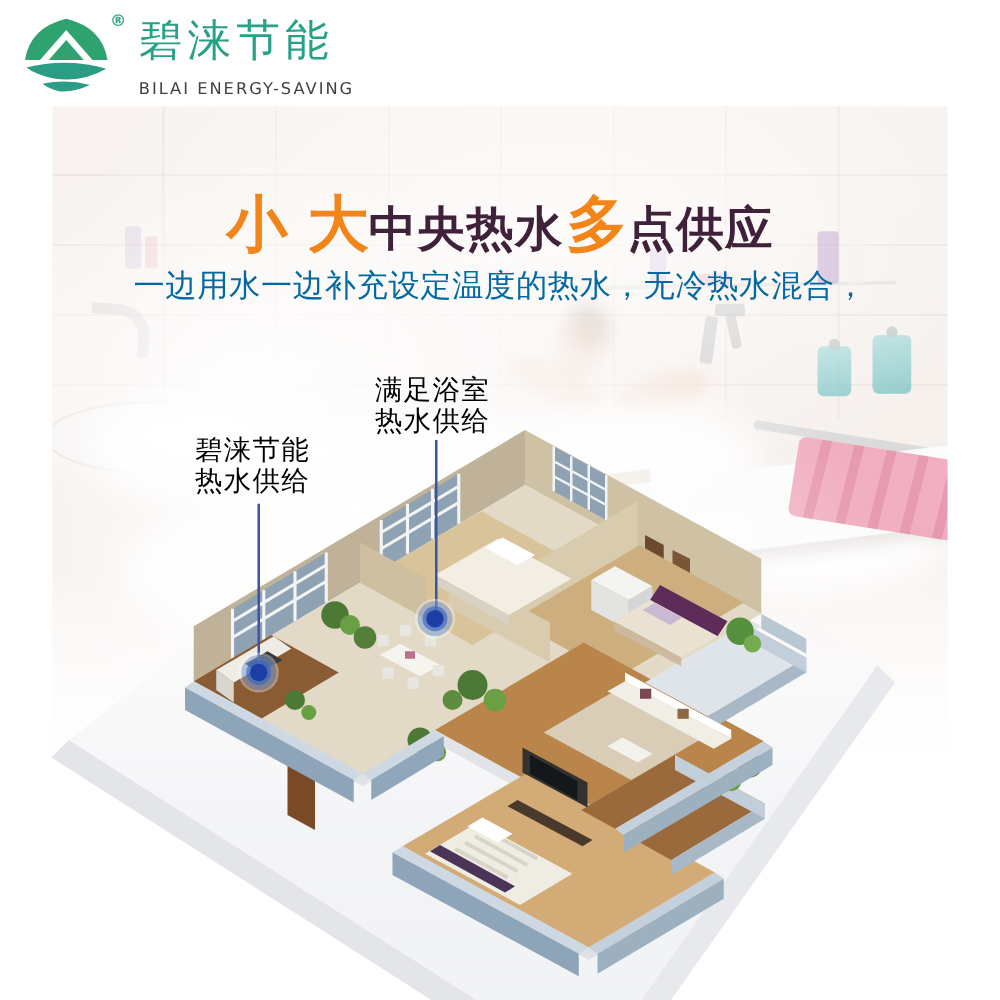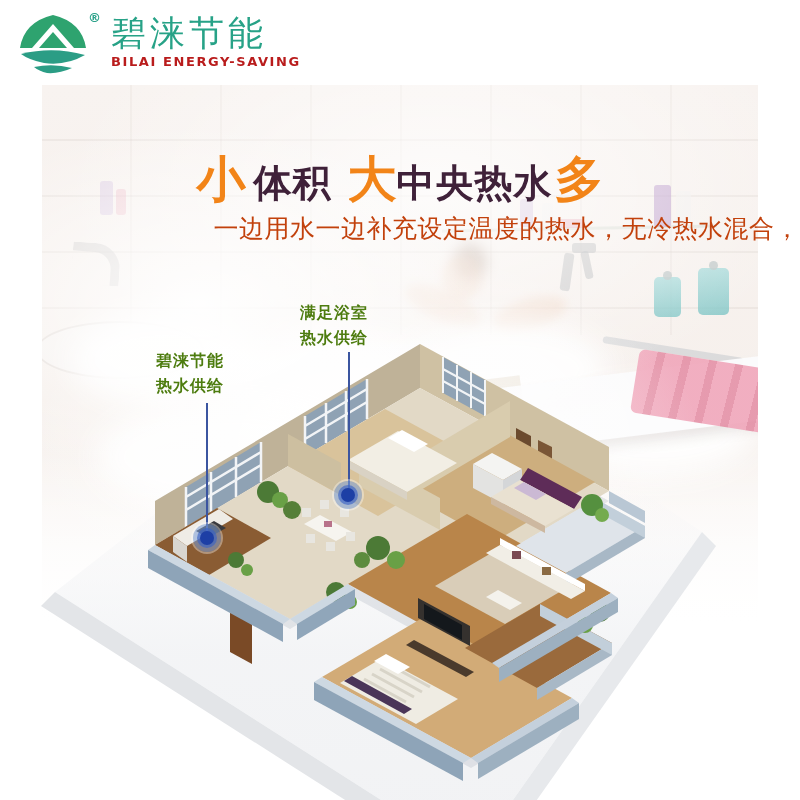--- a/index.html
+++ b/index.html
@@ -40,32 +40,32 @@
   .sink { left:-6px; top:236px; width:168px; height:58px; border-radius:50%; background:#f7f4f2; border:2px solid #ded7d2; opacity:.7; }
   .bg-fade { position:absolute; left:0; right:0; bottom:0; height:210px;
     background:linear-gradient(180deg, rgba(255,255,255,0) 0%, #ffffff 82%); }
 
   
   .logo { position:absolute; left:14px; top:8px; z-index:5; display:flex; align-items:flex-start; }
   .logo-icon { width:78px; height:66px; }
   .logo-reg { font-size:13px; color:#2aa189; margin:2px 0 0 -4px; font-weight:700; }
   .logo-text { margin:6px 0 0 10px; }
   .logo-cn { font-size:35px; font-weight:400; color:#27a287; letter-spacing:4px; line-height:38px; }
-  .logo-en { font-size:13px; font-weight:700; color:#b91c1c; letter-spacing:1.6px; margin-top:2px; }
+  .logo-en { font-size:13px; font-weight:400; color:#404040; letter-spacing:1.6px; margin-top:12px; }
 
   
   .headline { position:absolute; left:0; right:0; top:147px; z-index:4; display:flex; justify-content:center; align-items:baseline; }
   .hl-base { font-size:38px; font-weight:700; color:#3f2139; letter-spacing:1px; }
   .hl-accent { font-size:49px; font-weight:800; color:#f28418; letter-spacing:0; }
   .m8{margin-left:8px;} .m16{margin-left:16px;} .m6{margin-left:6px;} .m22{} .m2{margin-left:2px;}
-  .subtitle { position:absolute; left:0; right:0; top:211px; z-index:4; text-align:right; color:#c2410c; }
+  .subtitle { position:absolute; left:0; right:0; top:211px; z-index:4; text-align:center; color:#0369a1; }
   .subtitle .line { font-size:25px; line-height:36px; letter-spacing:.5px; }
 
   
-  .callout { position:absolute; z-index:6; color:#4d7c0f; font-size:16px; line-height:25px; font-weight:700; letter-spacing:1px; }
+  .callout { position:absolute; z-index:6; color:#000000; font-size:22px; line-height:25px; font-weight:400; letter-spacing:1px; }
   .callout-bathroom { left:300px; top:300px; }
   .callout-kitchen { left:156px; top:348px; }
   .callout-line { position:absolute; width:2px; background:#3b55a0; z-index:6; }
   .line-bathroom { left:348px; top:352px; height:140px; }
   .line-kitchen { left:206px; top:403px; height:132px; }
   .marker { position:absolute; z-index:6; width:28px; height:28px; border-radius:50%;
     background:rgba(122,158,216,.55); box-shadow:0 0 0 2px rgba(255,255,255,.35); }
   .marker .core { position:absolute; left:50%; top:50%; width:14px; height:14px; border-radius:50%;
     transform:translate(-50%,-50%); background:#1d3fa5; box-shadow:0 0 0 3px rgba(58,98,196,.65); }
   .marker-bathroom { left:334px; top:481px; }
@@ -284,24 +284,24 @@
     </svg>
     <span class="logo-reg">®</span>
     <div class="logo-text">
       <div class="logo-cn">碧涞节能</div>
       <div class="logo-en">BILAI ENERGY-SAVING</div>
     </div>
   </div>
 
   <div class="headline">
     <span class="hl-accent">小</span>
-    <span class="hl-base m8">体积</span>
     <span class="hl-accent m16">大</span>
     <span class="hl-base m22">中央热水</span>
     <span class="hl-accent m2">多</span>
+    <span class="hl-base">点供应</span>
   </div>
 
   <div class="subtitle">
     <div class="line">一边用水一边补充设定温度的热水，无冷热水混合，</div>
   </div>
 
   <div class="callout callout-bathroom">
     <div>满足浴室</div>
     <div>热水供给</div>
   </div>

